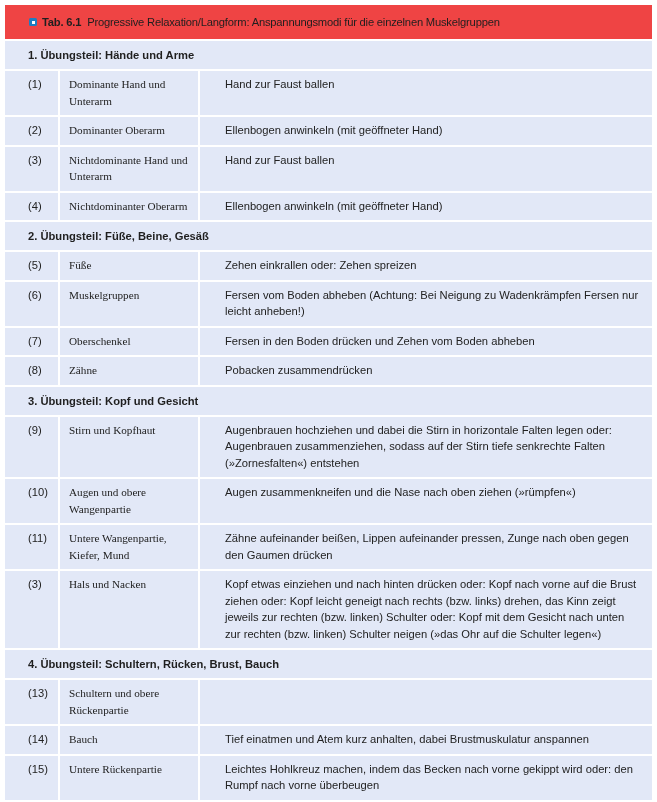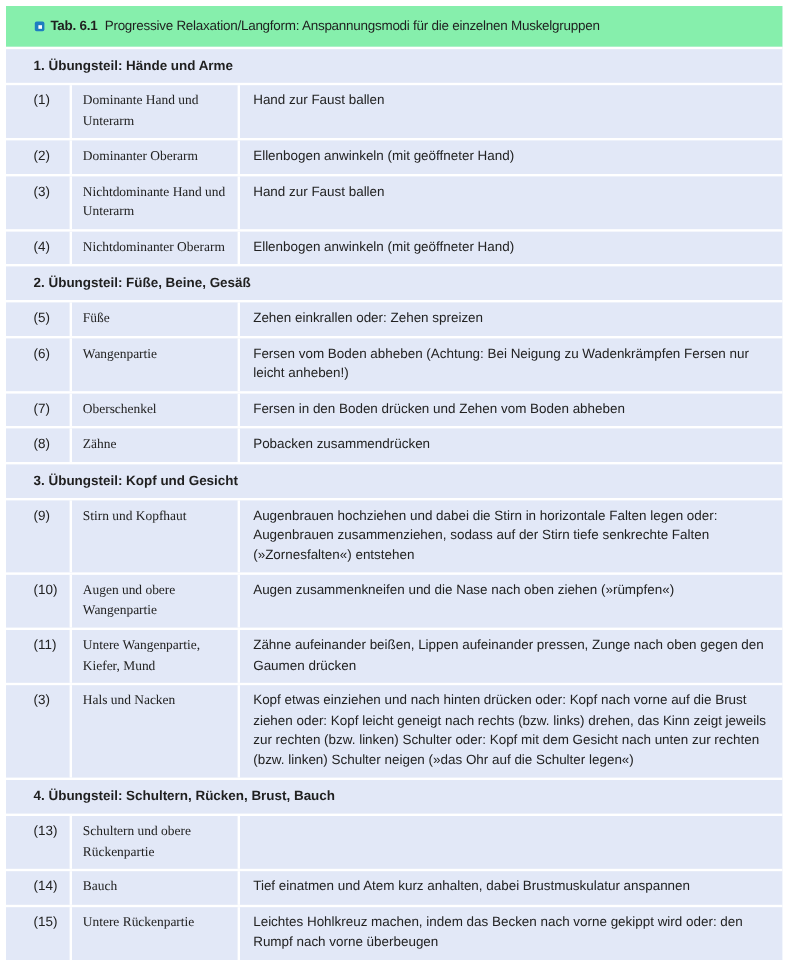--- a/index.html
+++ b/index.html
@@ -2,40 +2,40 @@
 <html><head>
 <meta charset="utf-8">
 <style>
   html, body { margin: 0; padding: 0; background: #ffffff; }
   body { width: 657px; height: 802px; overflow: hidden; font-family: "DejaVu Sans", sans-serif; }
   .tbl {
     position: absolute; left: 5px; top: 5px; width: 647px;
     background: #e2e8f7;
   }
   .caption {
-    background: #86efac; height: 34px; display: flex; align-items: center;
+    background: #ef4444; height: 34px; display: flex; align-items: center;
     padding-left: 24px; font-size: 11.2px; color: #1f1f1f; letter-spacing: -0.2px;
     font-family: "Liberation Sans", sans-serif;
   }
   .caption .ic {
     display: inline-block; width: 8px; height: 8px; background: #1e7dc1; border-radius: 1.5px;
     margin-right: 5px; position: relative; top: 0px;
   }
   .caption .ic::after { content: ""; position: absolute; left: 2.5px; top: 2.5px; width: 3px; height: 3px; background: #fff; }
   .caption b { font-weight: bold; margin-right: 6px; }
   .section {
     border-top: 2px solid #ffffff; height: 28px; display: flex; align-items: center;
     padding-left: 23px; font-size: 11.2px; font-weight: bold; color: #1f1f1f;
     font-family: "Liberation Sans", sans-serif;
   }
   .row { display: flex; border-top: 2px solid #ffffff; font-size: 11.2px; color: #222; line-height: 16.5px;
     font-family: "Liberation Sans", sans-serif; }
   .c1 { width: 55px; padding: 5px 0 6px 23px; box-sizing: border-box; border-right: 2px solid #ffffff; flex: none; }
   .c2 { width: 140px; padding: 5px 8px 6px 9px; box-sizing: border-box; border-right: 2px solid #ffffff; flex: none; font-family: Liberation Serif, serif; }
-  .c3 { flex: 1; padding: 5px 10px 6px 11px; box-sizing: border-box; }
+  .c3 { flex: 1; padding: 5px 10px 6px 25px; box-sizing: border-box; }
 </style>
 </head>
 <body>
 
 <div class="tbl">
   <div class="caption">
     <span class="ic"></span>
     <b>Tab. 6.1</b>
     <span>Progressive Relaxation/Langform: Anspannungsmodi für die einzelnen Muskelgruppen</span>
   </div>
@@ -62,21 +62,21 @@
         <div class="c3">Ellenbogen anwinkeln (mit geöffneter Hand)</div>
       </div>
       <div class="section">2. Übungsteil: Füße, Beine, Gesäß</div>
       <div class="row">
         <div class="c1">(5)</div>
         <div class="c2">Füße</div>
         <div class="c3">Zehen einkrallen oder: Zehen spreizen</div>
       </div>
       <div class="row">
         <div class="c1">(6)</div>
-        <div class="c2">Wangenpartie</div>
+        <div class="c2">Muskelgruppen</div>
         <div class="c3">Fersen vom Boden abheben (Achtung: Bei Neigung zu Wadenkrämpfen Fersen nur leicht anheben!)</div>
       </div>
       <div class="row">
         <div class="c1">(7)</div>
         <div class="c2">Oberschenkel</div>
         <div class="c3">Fersen in den Boden drücken und Zehen vom Boden abheben</div>
       </div>
       <div class="row">
         <div class="c1">(8)</div>
         <div class="c2">Zähne</div>

